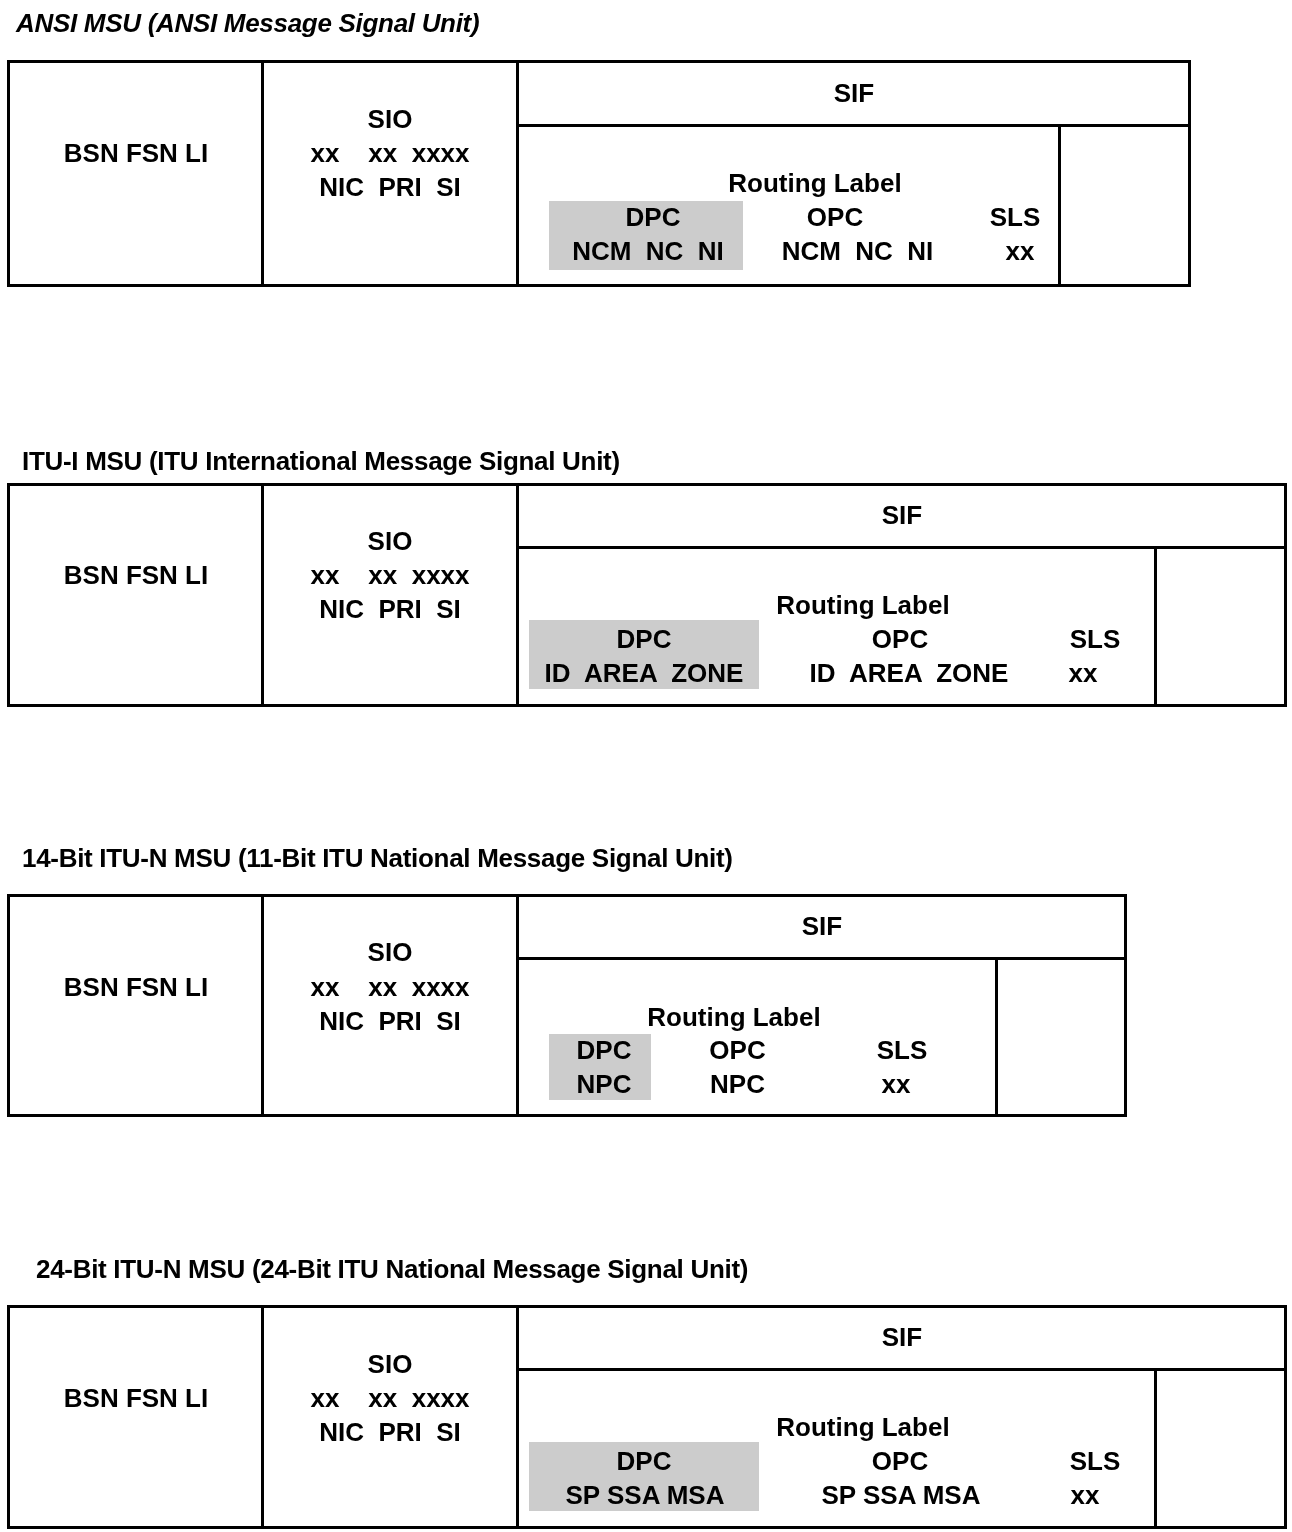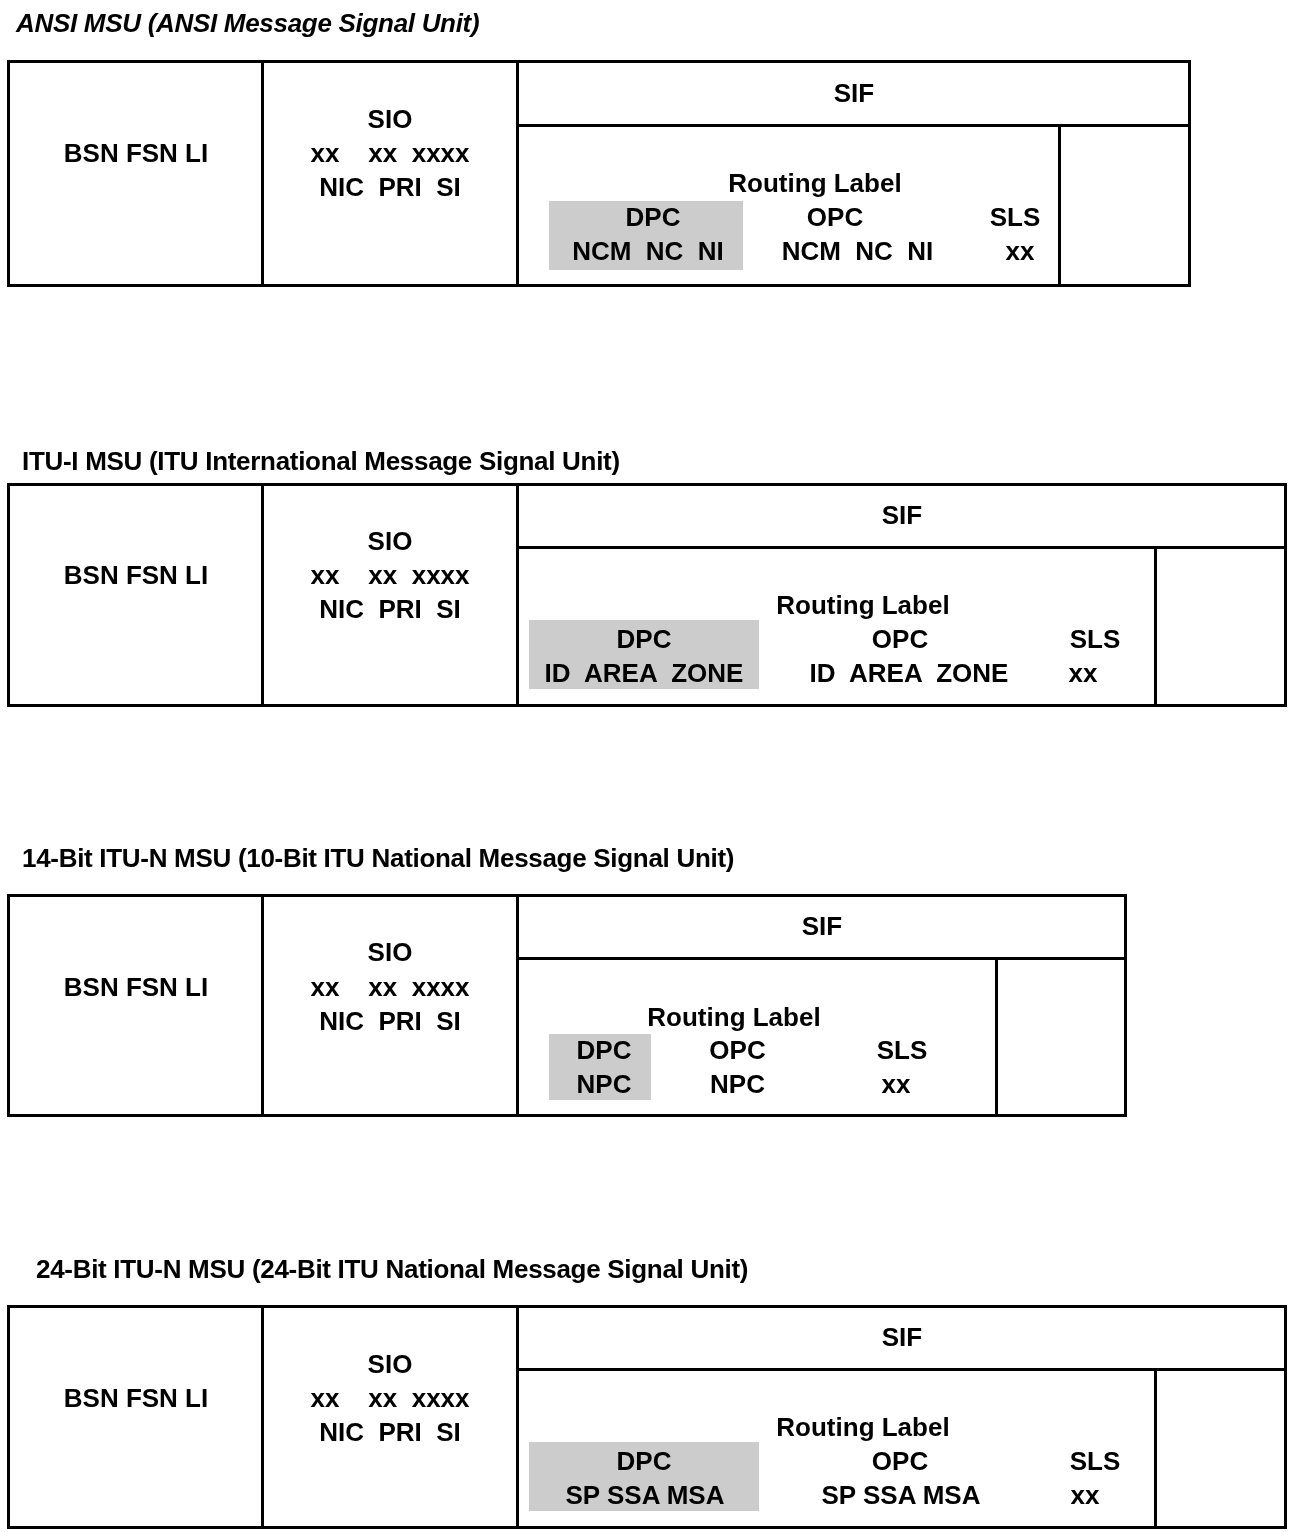--- a/index.html
+++ b/index.html
@@ -60,21 +60,21 @@
   <div class="abs gray" style="left:529px; top:620px; width:230px; height:69px;"></div>
   <div class="abs txt" style="left:529px; top:622px; width:230px;">DPC</div>
   <div class="abs txt" style="left:529px; top:656px; width:230px; white-space:pre;">ID  AREA  ZONE</div>
   <div class="abs txt" style="left:790px; top:622px; width:220px;">OPC</div>
   <div class="abs txt" style="left:790px; top:656px; width:238px; white-space:pre;">ID  AREA  ZONE</div>
   <div class="abs txt" style="left:1060px; top:622px; width:70px;">SLS</div>
   <div class="abs txt" style="left:1048px; top:656px; width:70px;">xx</div>
 </div>
 
 <div>
-  <div class="abs title" style="left:22px; top:843px;">14-Bit ITU-N MSU (10-Bit ITU National Message Signal Unit)</div>
+  <div class="abs title" style="left:22px; top:843px;">14-Bit ITU-N MSU (11-Bit ITU National Message Signal Unit)</div>
   <div class="abs frame" style="left:7px; top:894px; width:1120px; height:223px;"></div>
   <div class="abs vline" style="left:261px; top:894px; height:223px;"></div>
   <div class="abs vline" style="left:516px; top:894px; height:223px;"></div>
   <div class="abs hline" style="left:516px; top:957px; width:611px;"></div>
   <div class="abs vline" style="left:995px; top:957px; height:160px;"></div>
 
   <div class="abs txt" style="left:10px; top:970px; width:252px;">BSN  FSN  LI</div>
   <div class="abs txt" style="left:264px; top:935px; width:252px;">SIO</div>
   <div class="abs txt" style="left:264px; top:970px; width:252px; white-space:pre;">xx    xx  xxxx</div>
   <div class="abs txt" style="left:264px; top:1004px; width:252px; white-space:pre;">NIC  PRI  SI</div>

